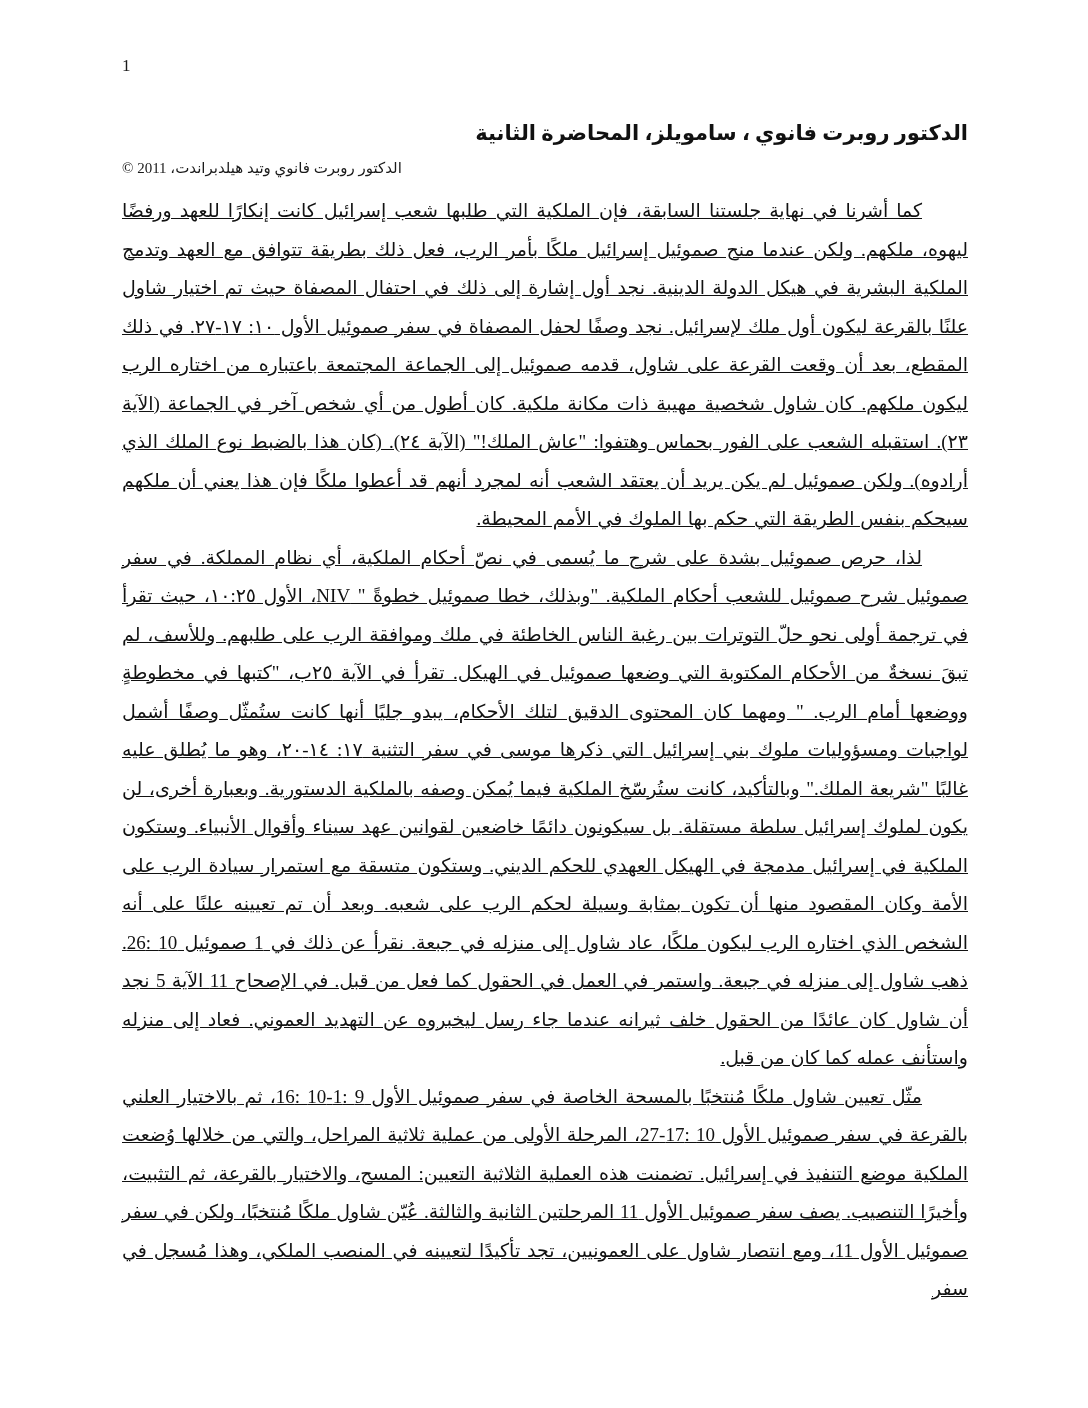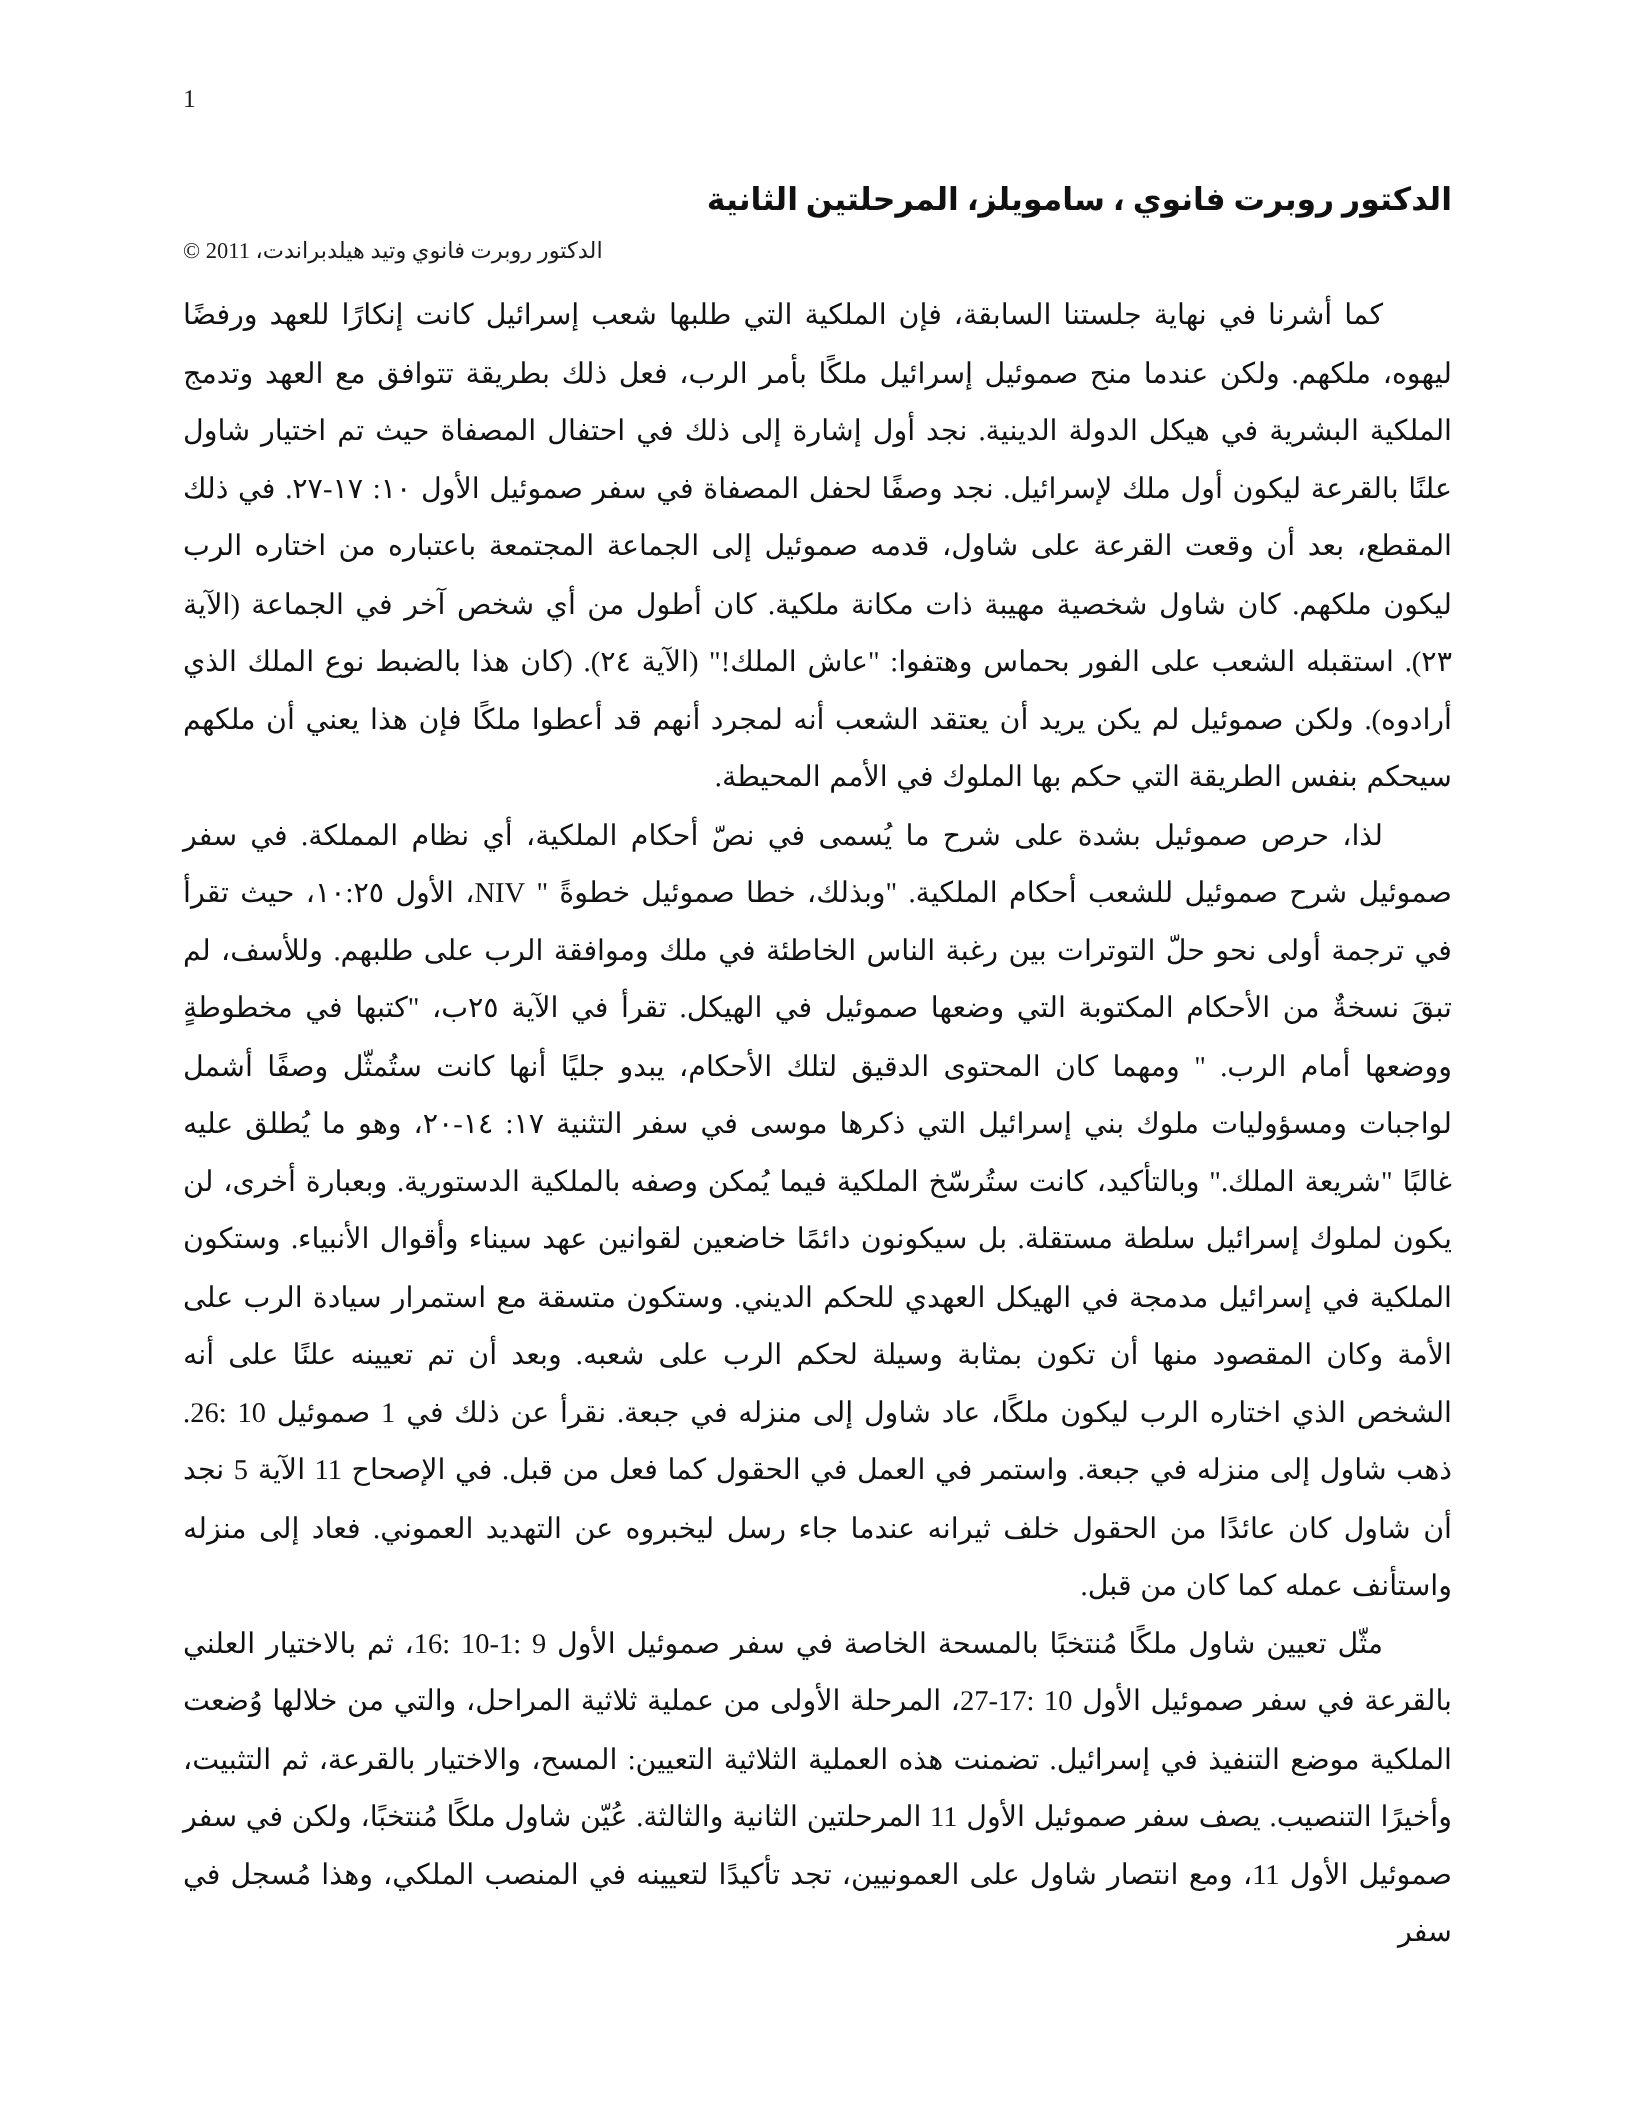--- a/index.html
+++ b/index.html
@@ -48,30 +48,31 @@
     color: #1a1a1a;
   }
   .body-para {
     font-size: 19px;
     line-height: 38.5px;
     text-align: justify;
     text-justify: inter-word;
     text-indent: 46px;
     margin: 0;
     word-spacing: 1px;
+    text-decoration: underline;
   }
 </style>
 </head>
 <body>
 
 <div class="page">
   <div class="page-number">1</div>
 
   <div class="content">
-    <h1 class="doc-title">الدكتور روبرت فانوي ، سامويلز، المرحلتين الثانية</h1>
+    <h1 class="doc-title">الدكتور روبرت فانوي ، سامويلز، المحاضرة الثانية</h1>
 
     <div class="copyright">الدكتور روبرت فانوي وتيد هيلدبراندت، 2011 ©</div>
 
     <p class="body-para">كما أشرنا في نهاية جلستنا السابقة، فإن الملكية التي طلبها شعب إسرائيل كانت إنكارًا للعهد ورفضًا ليهوه، ملكهم. ولكن عندما منح صموئيل إسرائيل ملكًا بأمر الرب، فعل ذلك بطريقة تتوافق مع العهد وتدمج الملكية البشرية في هيكل الدولة الدينية. نجد أول إشارة إلى ذلك في احتفال المصفاة حيث تم اختيار شاول علنًا بالقرعة ليكون أول ملك لإسرائيل. نجد وصفًا لحفل المصفاة في سفر صموئيل الأول ١٠: ١٧-٢٧. في ذلك المقطع، بعد أن وقعت القرعة على شاول، قدمه صموئيل إلى الجماعة المجتمعة باعتباره من اختاره الرب ليكون ملكهم. كان شاول شخصية مهيبة ذات مكانة ملكية. كان أطول من أي شخص آخر في الجماعة (الآية ٢٣). استقبله الشعب على الفور بحماس وهتفوا: "عاش الملك!" (الآية ٢٤). (كان هذا بالضبط نوع الملك الذي أرادوه). ولكن صموئيل لم يكن يريد أن يعتقد الشعب أنه لمجرد أنهم قد أعطوا ملكًا فإن هذا يعني أن ملكهم سيحكم بنفس الطريقة التي حكم بها الملوك في الأمم المحيطة.</p>
 
     <p class="body-para">لذا، حرص صموئيل بشدة على شرح ما يُسمى في نصّ أحكام الملكية، أي نظام المملكة. في سفر صموئيل شرح صموئيل للشعب أحكام الملكية. "وبذلك، خطا صموئيل خطوةً " NIV، الأول ١٠:٢٥، حيث تقرأ في ترجمة أولى نحو حلّ التوترات بين رغبة الناس الخاطئة في ملك وموافقة الرب على طلبهم. وللأسف، لم تبقَ نسخةٌ من الأحكام المكتوبة التي وضعها صموئيل في الهيكل. تقرأ في الآية ٢٥ب، "كتبها في مخطوطةٍ ووضعها أمام الرب. " ومهما كان المحتوى الدقيق لتلك الأحكام، يبدو جليًا أنها كانت ستُمثّل وصفًا أشمل لواجبات ومسؤوليات ملوك بني إسرائيل التي ذكرها موسى في سفر التثنية ١٧: ١٤-٢٠، وهو ما يُطلق عليه غالبًا "شريعة الملك." وبالتأكيد، كانت ستُرسّخ الملكية فيما يُمكن وصفه بالملكية الدستورية. وبعبارة أخرى، لن يكون لملوك إسرائيل سلطة مستقلة. بل سيكونون دائمًا خاضعين لقوانين عهد سيناء وأقوال الأنبياء. وستكون الملكية في إسرائيل مدمجة في الهيكل العهدي للحكم الديني. وستكون متسقة مع استمرار سيادة الرب على الأمة وكان المقصود منها أن تكون بمثابة وسيلة لحكم الرب على شعبه. وبعد أن تم تعيينه علنًا على أنه الشخص الذي اختاره الرب ليكون ملكًا، عاد شاول إلى منزله في جبعة.  نقرأ عن ذلك في 1 صموئيل 10 :26. ذهب شاول إلى منزله في جبعة.  واستمر في العمل في الحقول كما فعل من قبل. في الإصحاح 11 الآية 5 نجد أن شاول كان عائدًا من الحقول خلف ثيرانه عندما جاء رسل ليخبروه عن التهديد العموني. فعاد إلى منزله واستأنف عمله كما كان من قبل.</p>
 
     <p class="body-para">مثّل تعيين شاول ملكًا مُنتخبًا بالمسحة الخاصة في سفر صموئيل الأول 9 :1-10 :16، ثم بالاختيار العلني بالقرعة في سفر صموئيل الأول 10 :17-27، المرحلة الأولى من عملية ثلاثية المراحل، والتي من خلالها وُضعت الملكية موضع التنفيذ في إسرائيل. تضمنت هذه العملية الثلاثية التعيين: المسح، والاختيار بالقرعة، ثم التثبيت، وأخيرًا التنصيب. يصف سفر صموئيل الأول 11 المرحلتين الثانية والثالثة. عُيّن شاول ملكًا مُنتخبًا، ولكن في سفر صموئيل الأول 11، ومع انتصار شاول على العمونيين، تجد تأكيدًا لتعيينه في المنصب الملكي، وهذا مُسجل في سفر</p>
   </div>
 </div>

